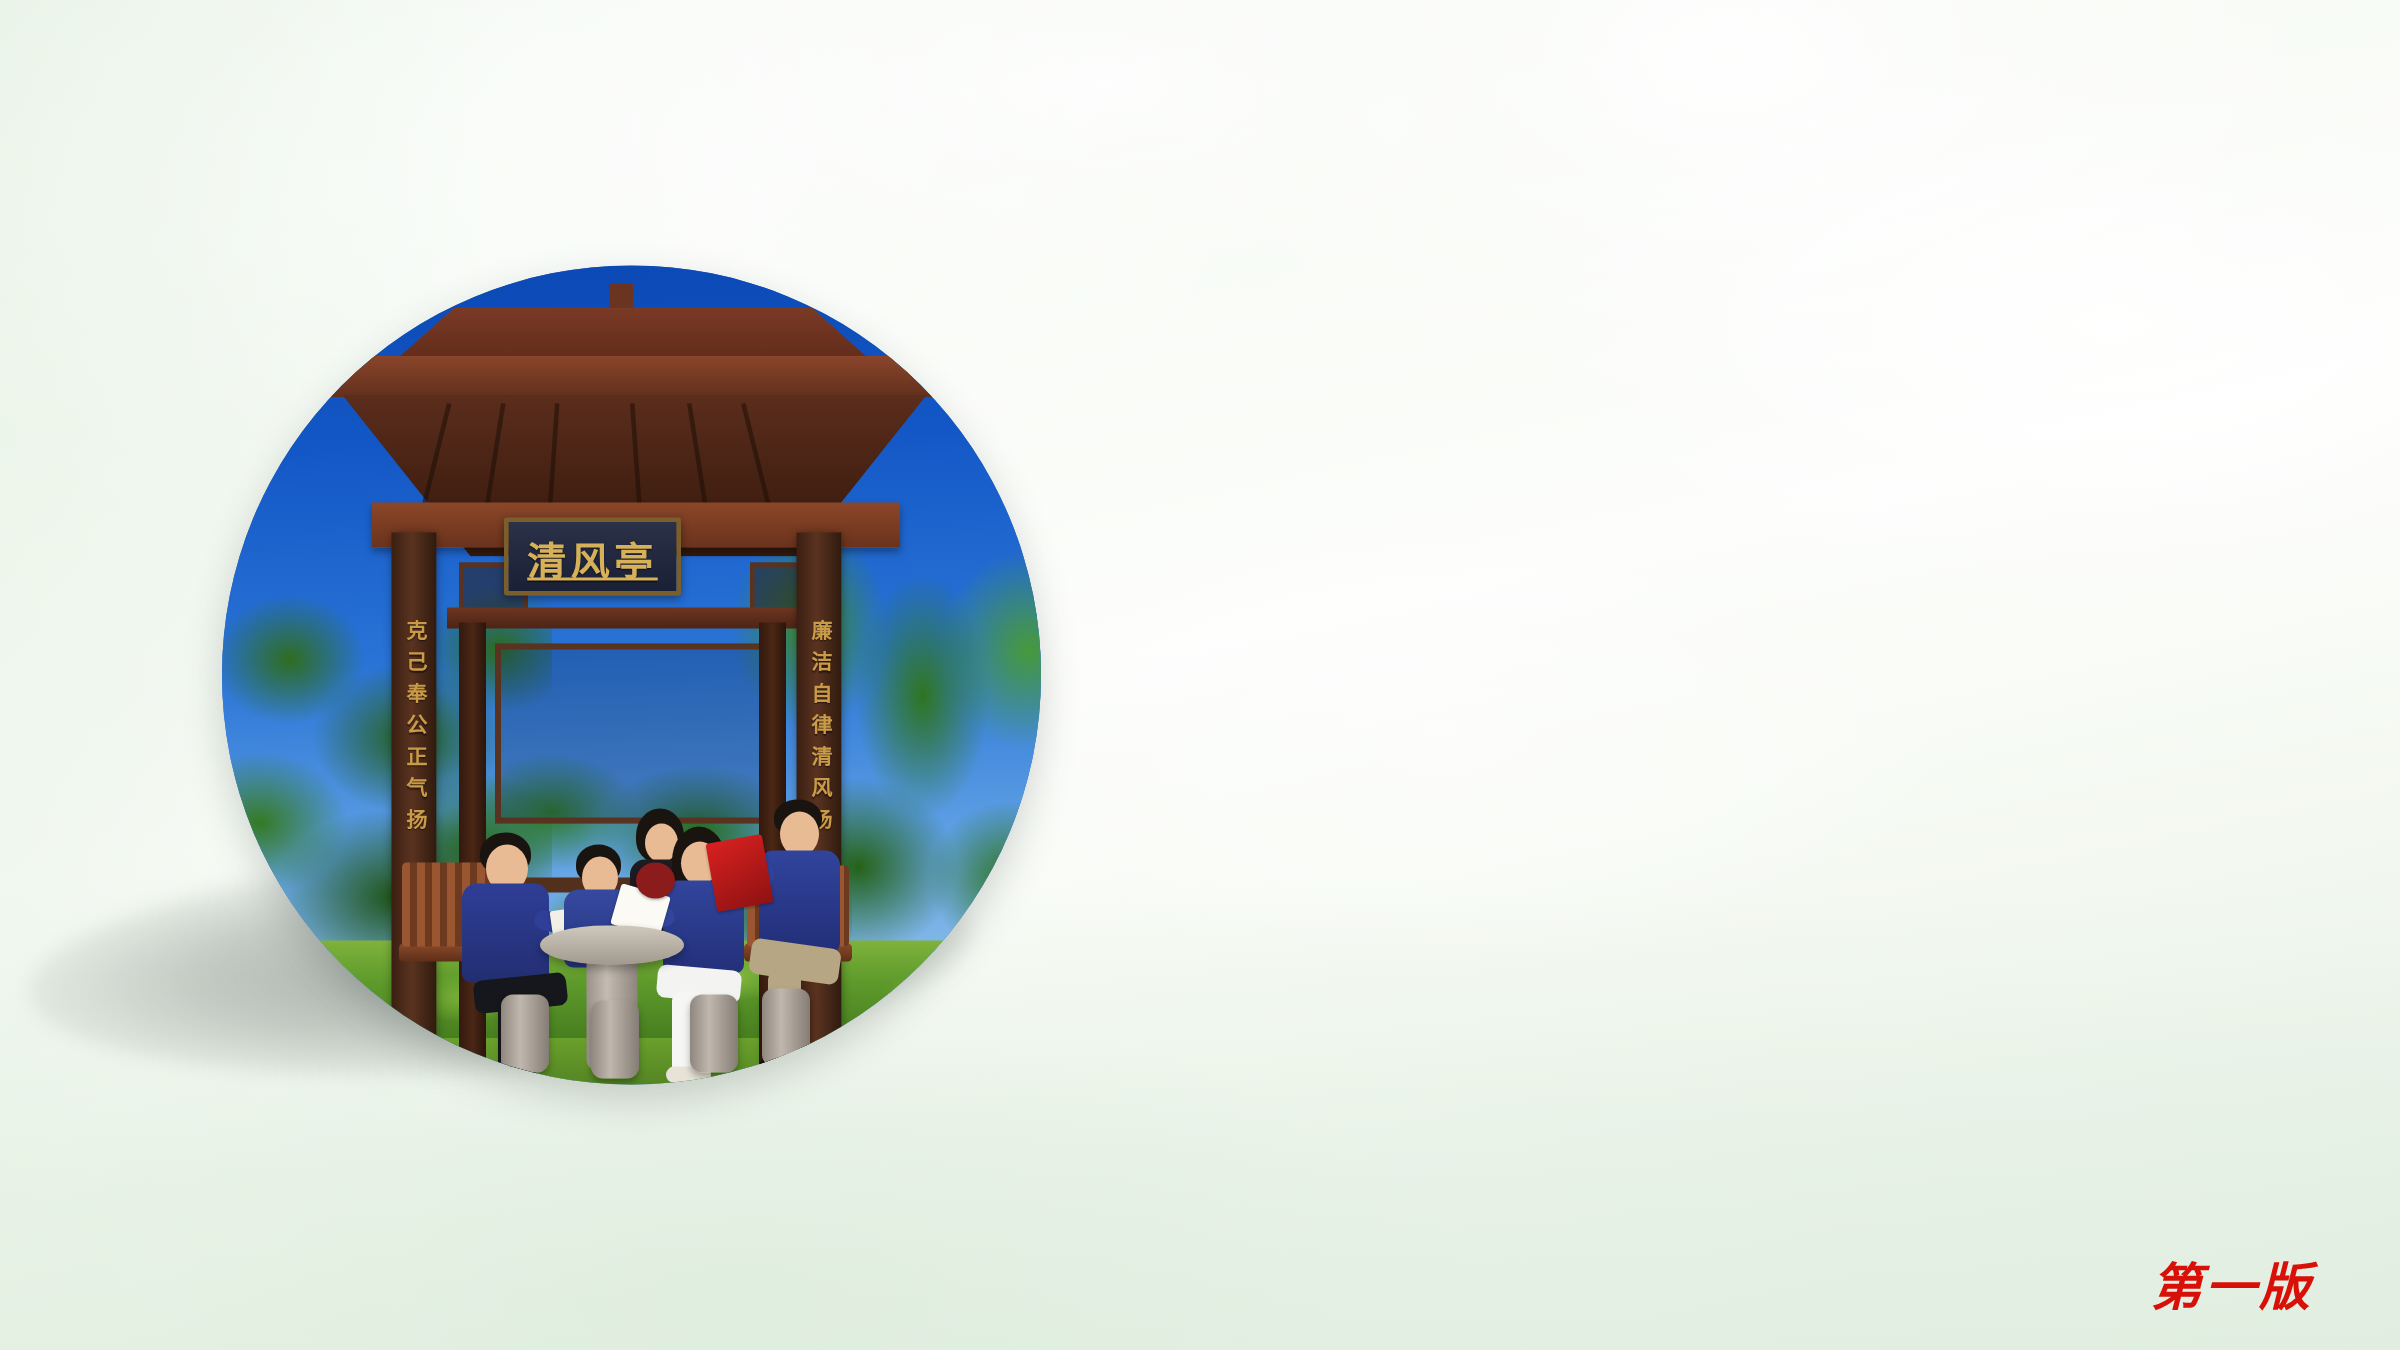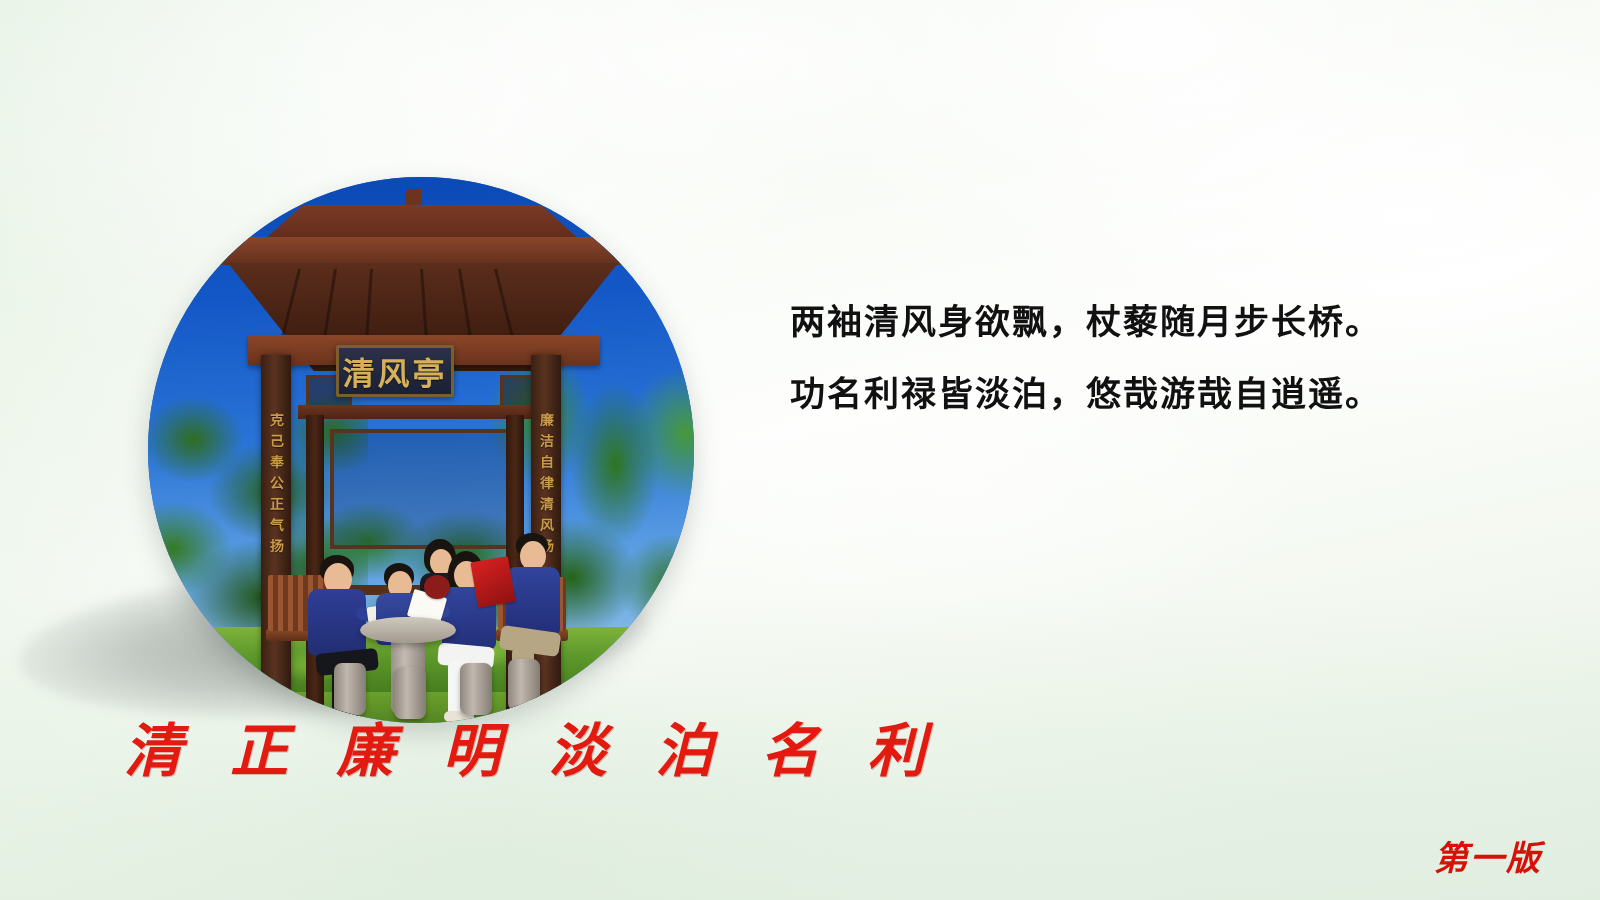--- a/index.html
+++ b/index.html
@@ -159,22 +159,22 @@
   .plaque {
     left:188px; top:168px; width:118px; height:52px;
     background:linear-gradient(180deg,#2a3148,#1a2036);
     border:3px solid #7a5f2c;
     border-radius:2px;
     display:flex; align-items:center; justify-content:center;
     box-shadow:0 2px 6px rgba(0,0,0,0.4);
   }
   .plaque span {
     font-family:"DejaVu Serif","Liberation Serif",serif;
-    font-size:32px; font-weight:700; color:#d7b05a;
-    letter-spacing:3px; text-shadow:0 1px 1px rgba(0,0,0,0.6);
+    font-size:26px; font-weight:700; color:#d7b05a;
+    letter-spacing:3px; text-shadow:0 1px 1px rgba(0,0,0,0.6);text-decoration:underline;
   }
   
   .xbeam {
     left:100px; top:158px; width:352px; height:30px;
     background:linear-gradient(180deg,#8b4628,#6a331d);
     box-shadow:0 3px 5px rgba(0,0,0,0.35);
   }
   .xbeam2 {
     left:150px; top:228px; width:250px; height:14px;
     background:linear-gradient(180deg,#6d3520,#4e2415);
@@ -385,22 +385,17 @@
     </div>
 
     <div class="ph stone-leg"></div>
     <div class="ph stone-table"></div>
     <div class="ph stool" style="left:186px;top:486px;"></div>
     <div class="ph stool" style="left:246px;top:490px;"></div>
     <div class="ph stool" style="left:312px;top:486px;"></div>
     <div class="ph stool" style="left:360px;top:482px;"></div>
   </div>
 
-  <div id="poem">
-    <div class="line">两袖清风身欲飘，杖藜随月步长桥。</div>
-    <div class="line">功名利禄皆淡泊，悠哉游哉自逍遥。</div>
-  </div>
-
-  <div id="slogan">清 正 廉 明   淡 泊 名 利</div>
+
 
   <div id="edition">第一版</div>
 
 </div>
 
 </body></html>

